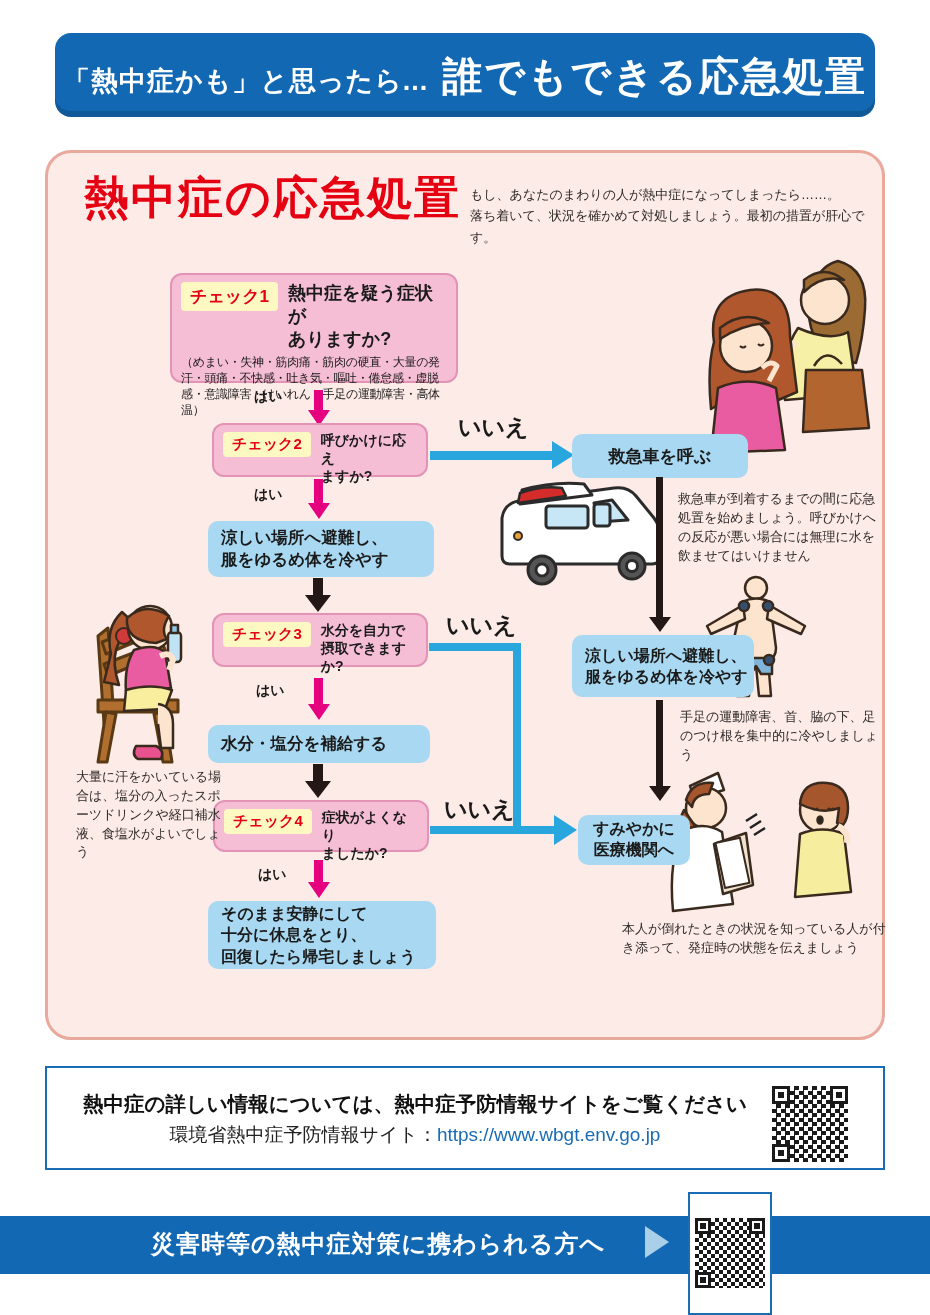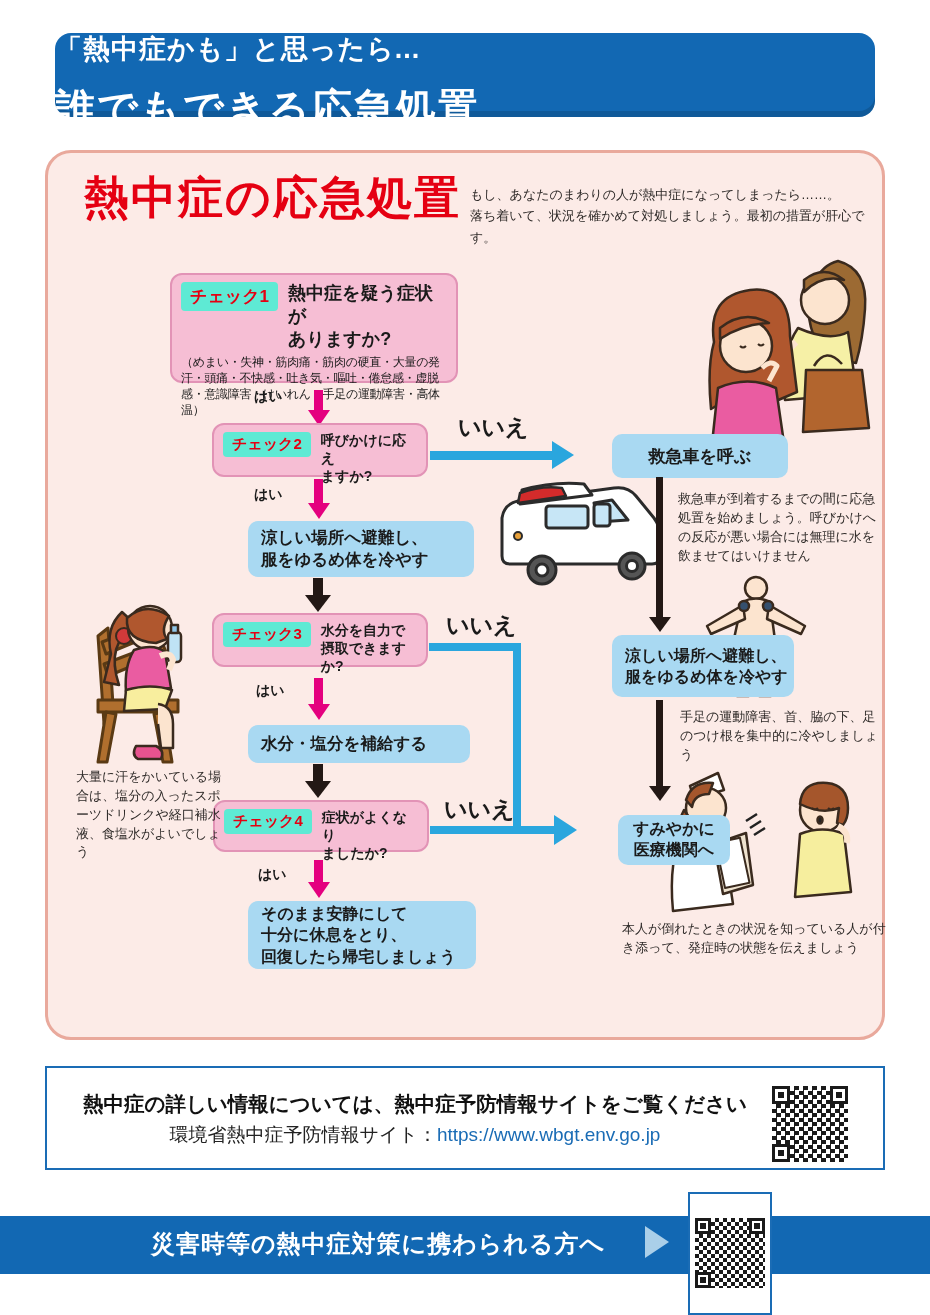--- a/index.html
+++ b/index.html
@@ -4,43 +4,43 @@
 <style>
   html,body{margin:0;padding:0;background:#ffffff;}
   .page{position:relative;width:930px;height:1315px;margin:0 auto;background:#ffffff;overflow:hidden;
         font-family:"Liberation Sans",sans-serif;color:#222;}
   .abs{position:absolute;}
   .pre{white-space:pre-line;}
 
   
   .top-banner{left:55px;top:33px;width:820px;height:84px;background:#1268b3;border-radius:16px;
               display:flex;align-items:baseline;justify-content:center;gap:14px;color:#fff;
-              box-shadow:inset 0 -6px 0 rgba(0,0,0,.14);padding-top:16px;box-sizing:border-box;flex-direction:column;}
+              box-shadow:inset 0 -6px 0 rgba(0,0,0,.14);padding-top:16px;box-sizing:border-box;}
   .t-light{font-size:27px;font-weight:bold;letter-spacing:1px;}
   .t-bold{font-size:40px;font-weight:bold;letter-spacing:2px;}
 
   
   .panel{left:45px;top:150px;width:840px;height:890px;background:#fcebe7;border:3px solid #e9a99c;
          border-radius:26px;box-sizing:border-box;}
   .panel-title{left:84px;top:168px;font-size:45px;font-weight:bold;color:#e50012;letter-spacing:2px;}
   .intro{left:470px;top:184px;width:406px;font-size:13px;line-height:1.65;color:#2e2a28;}
 
   
   .check-box{background:#f6bed4;border:2px solid #e293b6;border-radius:12px;box-sizing:border-box;padding:7px 9px;}
   .chk-row{display:flex;align-items:flex-start;}
-  .chip{background:#5eead4;color:#e50012;font-weight:bold;border-radius:4px;padding:3px 9px;white-space:nowrap;}
+  .chip{background:#fef9c3;color:#e50012;font-weight:bold;border-radius:4px;padding:3px 9px;white-space:nowrap;}
   .chip1{font-size:17px;}
   .chip-s{font-size:15px;}
   .q{font-weight:bold;color:#1a1a1a;margin-left:10px;line-height:1.28;}
   .q1{font-size:18px;}
   .q-s{font-size:14px;}
   .symptoms{font-size:12px;line-height:1.32;letter-spacing:-.3px;color:#1a1a1a;margin-top:4px;}
 
   .blue-box{background:#a9d9f2;border-radius:10px;font-weight:bold;color:#1a1a1a;box-sizing:border-box;
-            display:flex;align-items:center;margin-left:40px;}
+            display:flex;align-items:center;}
   .bb-center{justify-content:center;text-align:center;}
   .bb-left{padding-left:13px;}
 
   .yes-label{font-size:14px;font-weight:bold;color:#1a1a1a;}
   .no-label{font-size:23px;font-weight:bold;color:#1a1a1a;}
 
   
   .line-pink{background:#e4007f;}
   .line-black{background:#231815;}
   .line-blue{background:#2aa6de;}

